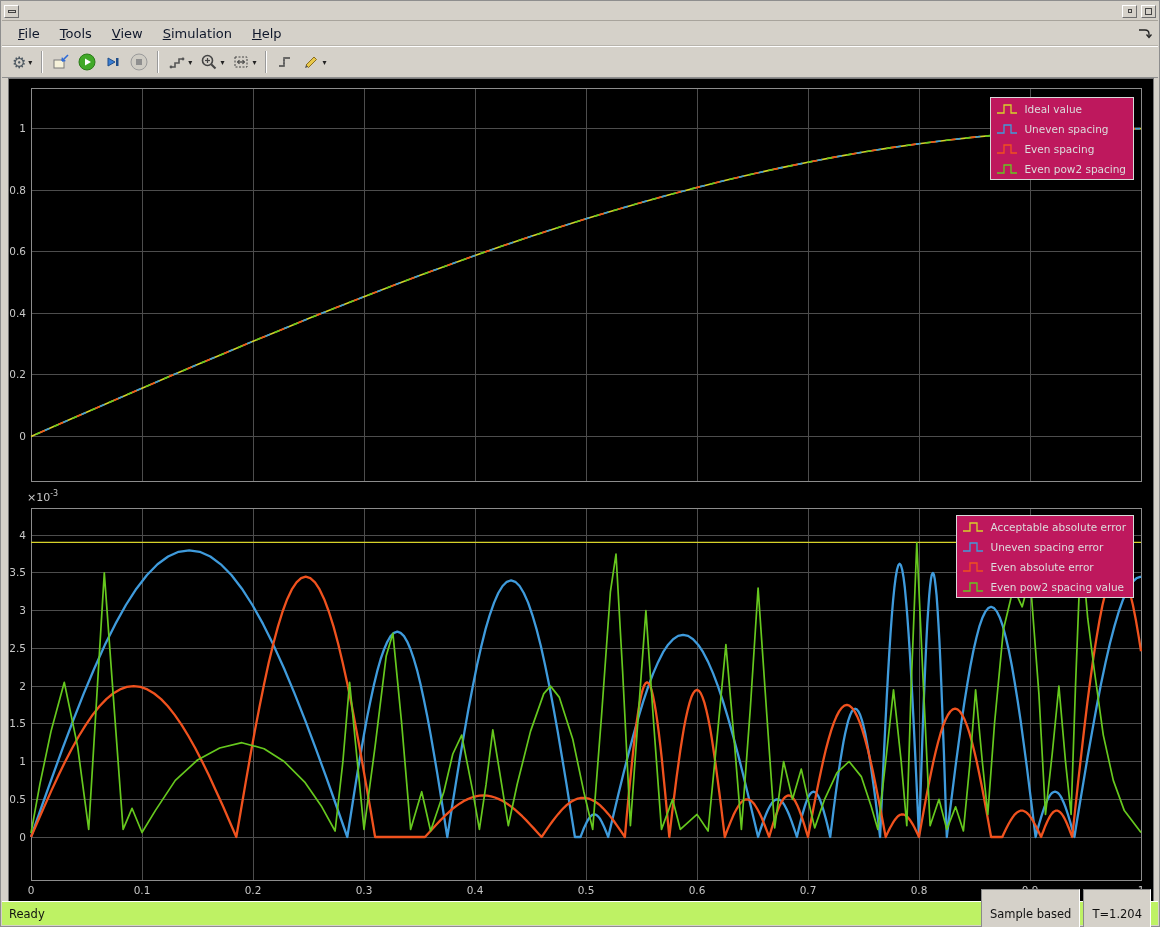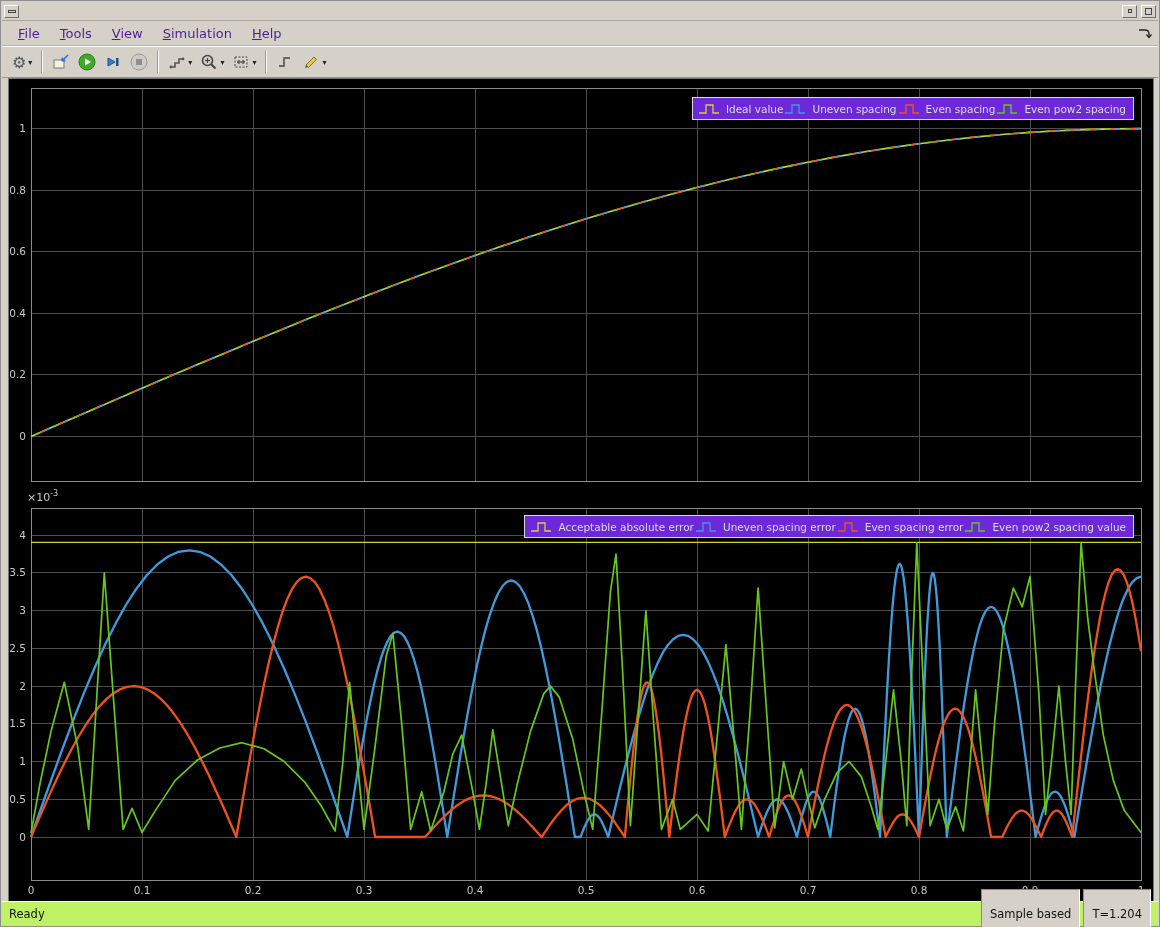--- a/index.html
+++ b/index.html
@@ -14,39 +14,39 @@
   .tb-btn{width:15px;height:13px;background:#d5d1c9;border:1px solid;border-color:#fff #6e6e6e #6e6e6e #fff;
     margin:0 2px;display:flex;align-items:center;justify-content:center;position:relative;z-index:2}
   .tb-right{margin-left:auto;display:flex}
   .g-dash{width:8px;height:3px;border:1px solid #444}
   .g-box{width:7px;height:7px;border:1px solid #444}
   .g-sm{width:4px;height:4px;border:1px solid #444}
 
   
   .menubar{position:absolute;top:20px;left:1px;right:1px;height:25px;display:flex;align-items:center;
     padding-left:6px;background:#d5d1c9;border-bottom:1px solid #b8b4ac}
-  .menu-item{padding:4px 10px;font-size:13px;color:#4c1d95;cursor:default}
+  .menu-item{padding:4px 10px;font-size:13px;color:#0f172a;cursor:default}
   .dock{margin-left:auto;margin-right:5px;display:flex;align-items:center}
 
   
   .toolbar{position:absolute;top:45px;left:1px;right:1px;height:32px;background:#d5d1c9;
     border-top:1px solid #fff;border-bottom:1px solid #8f8f8f;display:flex;align-items:center;padding-left:6px}
   .tbtn{height:26px;padding:0 3px;display:flex;align-items:center;justify-content:center;border:1px solid transparent}
   .tbtn svg{display:block}
   .caret{font-size:8px;color:#222;margin-left:2px}
   .tsep{width:2px;height:22px;border-left:1px solid #9a9a9a;border-right:1px solid #fff;margin:0 5px}
   .gearch{font-size:16px;line-height:16px;color:#4f5a63}
 
   
   .canvas{position:absolute;top:77px;left:7px;width:1146px;height:824px;background:#000;border:1px solid #777}
   .ticktext text{fill:#c8c8c8;font-size:10.5px;font-family:"DejaVu Sans","Liberation Sans",sans-serif}
   .yscale{position:absolute;left:18px;top:410px;color:#c8c8c8;font-size:11px}
   .yscale sup{font-size:8px}
-  .legend{position:absolute;right:19px;background:#6d28d9;border:1px solid #d9d9d9;padding:4px 7px 4px 5px;
-    display:flex;flex-direction:row;gap:1px}
+  .legend{position:absolute;right:19px;background:#be185d;border:1px solid #d9d9d9;padding:4px 7px 4px 5px;
+    display:flex;flex-direction:column;gap:7px}
   #legend-0{top:18px}
   #legend-1{top:436px}
   .lrow{display:flex;align-items:center;gap:6px;height:13px}
   .lrow span{color:#dcdcdc;font-size:10.5px;white-space:nowrap}
 
   
   .statusbar{position:absolute;left:1px;right:1px;bottom:1px;height:24px;background:#bef264;
     border-top:1px solid #fff;display:flex;align-items:center;padding:0 7px;font-size:11.5px;color:#111}
   .status-right{margin-left:auto;display:flex;gap:3px}
   .status-box{border:1px solid;border-color:#8a8a8a #fff #fff #8a8a8a;padding:17px 8px;background:#d5d1c9;font-size:11.5px}
@@ -308,21 +308,21 @@
         <div class="lrow">
           <svg width="22" height="12">
             <path d="M1,10 H8 V2 H15 V10 H21" fill="none" stroke="#3f9bdc" stroke-width="1.3"></path>
           </svg>
           <span>Uneven spacing error</span>
         </div>
         <div class="lrow">
           <svg width="22" height="12">
             <path d="M1,10 H8 V2 H15 V10 H21" fill="none" stroke="#f0521e" stroke-width="1.3"></path>
           </svg>
-          <span>Even spacing error</span>
+          <span>Even absolute error</span>
         </div>
         <div class="lrow">
           <svg width="22" height="12">
             <path d="M1,10 H8 V2 H15 V10 H21" fill="none" stroke="#66c81e" stroke-width="1.3"></path>
           </svg>
           <span>Even pow2 spacing value</span>
         </div>
       </div>
   </div>
 

